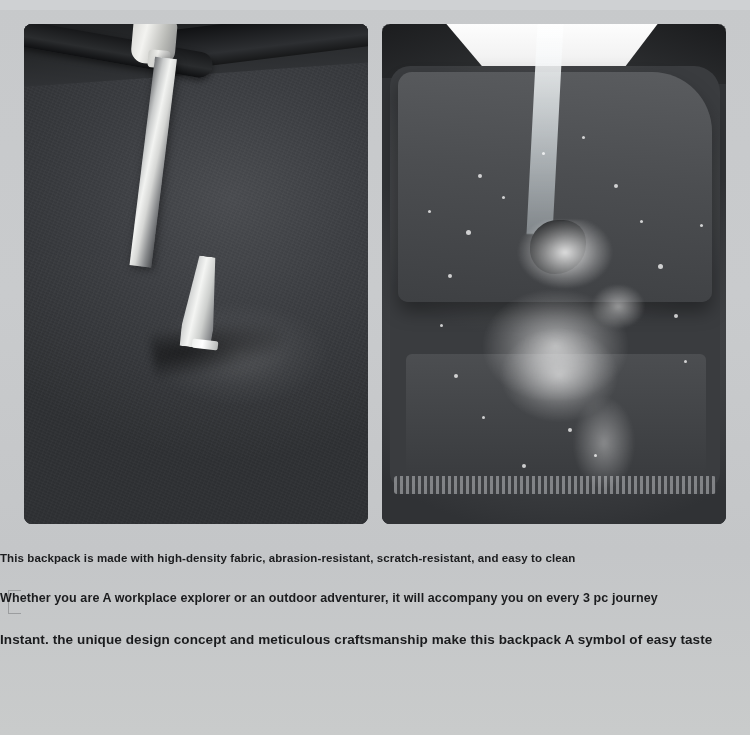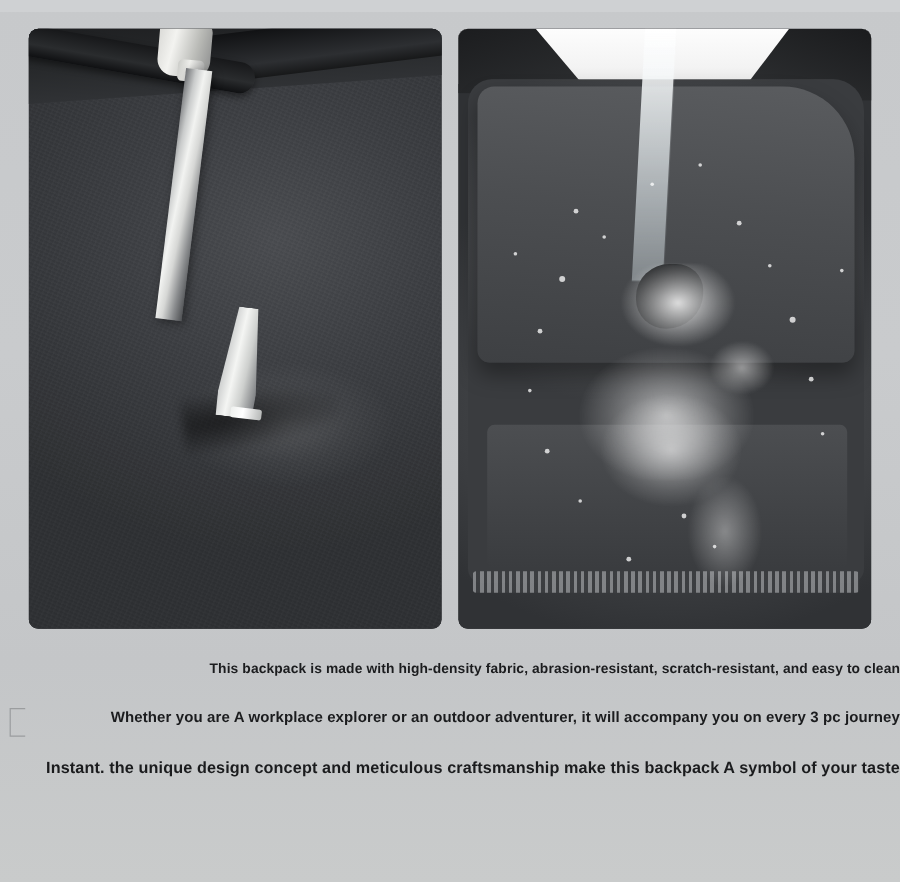--- a/index.html
+++ b/index.html
@@ -237,21 +237,21 @@
     background: rgba(255,255,255,0.75);
     border-radius: 50%;
   }
 
   
   .captions {
     position: absolute;
     left: 0;
     top: 552px;
     width: 750px;
-    text-align: right;
+    text-align: left;
   }
   .cap {
     color: #1b1c1e;
     font-weight: bold;
     letter-spacing: 0.1px;
     white-space: nowrap;
   }
   .cap1 { font-size: 11.5px; margin-bottom: 27px; }
   .cap2 { font-size: 12.5px; margin-bottom: 27px; }
   .cap3 { font-size: 13.5px; }
@@ -324,15 +324,15 @@
       </div>
     </div>
 
   </div>
 
   <div class="left-edge-mark"></div>
 
   <div class="captions">
     <div class="cap cap1">This backpack is made with high-density fabric, abrasion-resistant, scratch-resistant, and easy to clean</div>
     <div class="cap cap2">Whether you are A workplace explorer or an outdoor adventurer, it will accompany you on every 3 pc journey</div>
-    <div class="cap cap3">Instant. the unique design concept and meticulous craftsmanship make this backpack A symbol of your taste</div>
+    <div class="cap cap3">Instant. the unique design concept and meticulous craftsmanship make this backpack A symbol of easy taste</div>
   </div>
 </div>
 
 </body></html>

